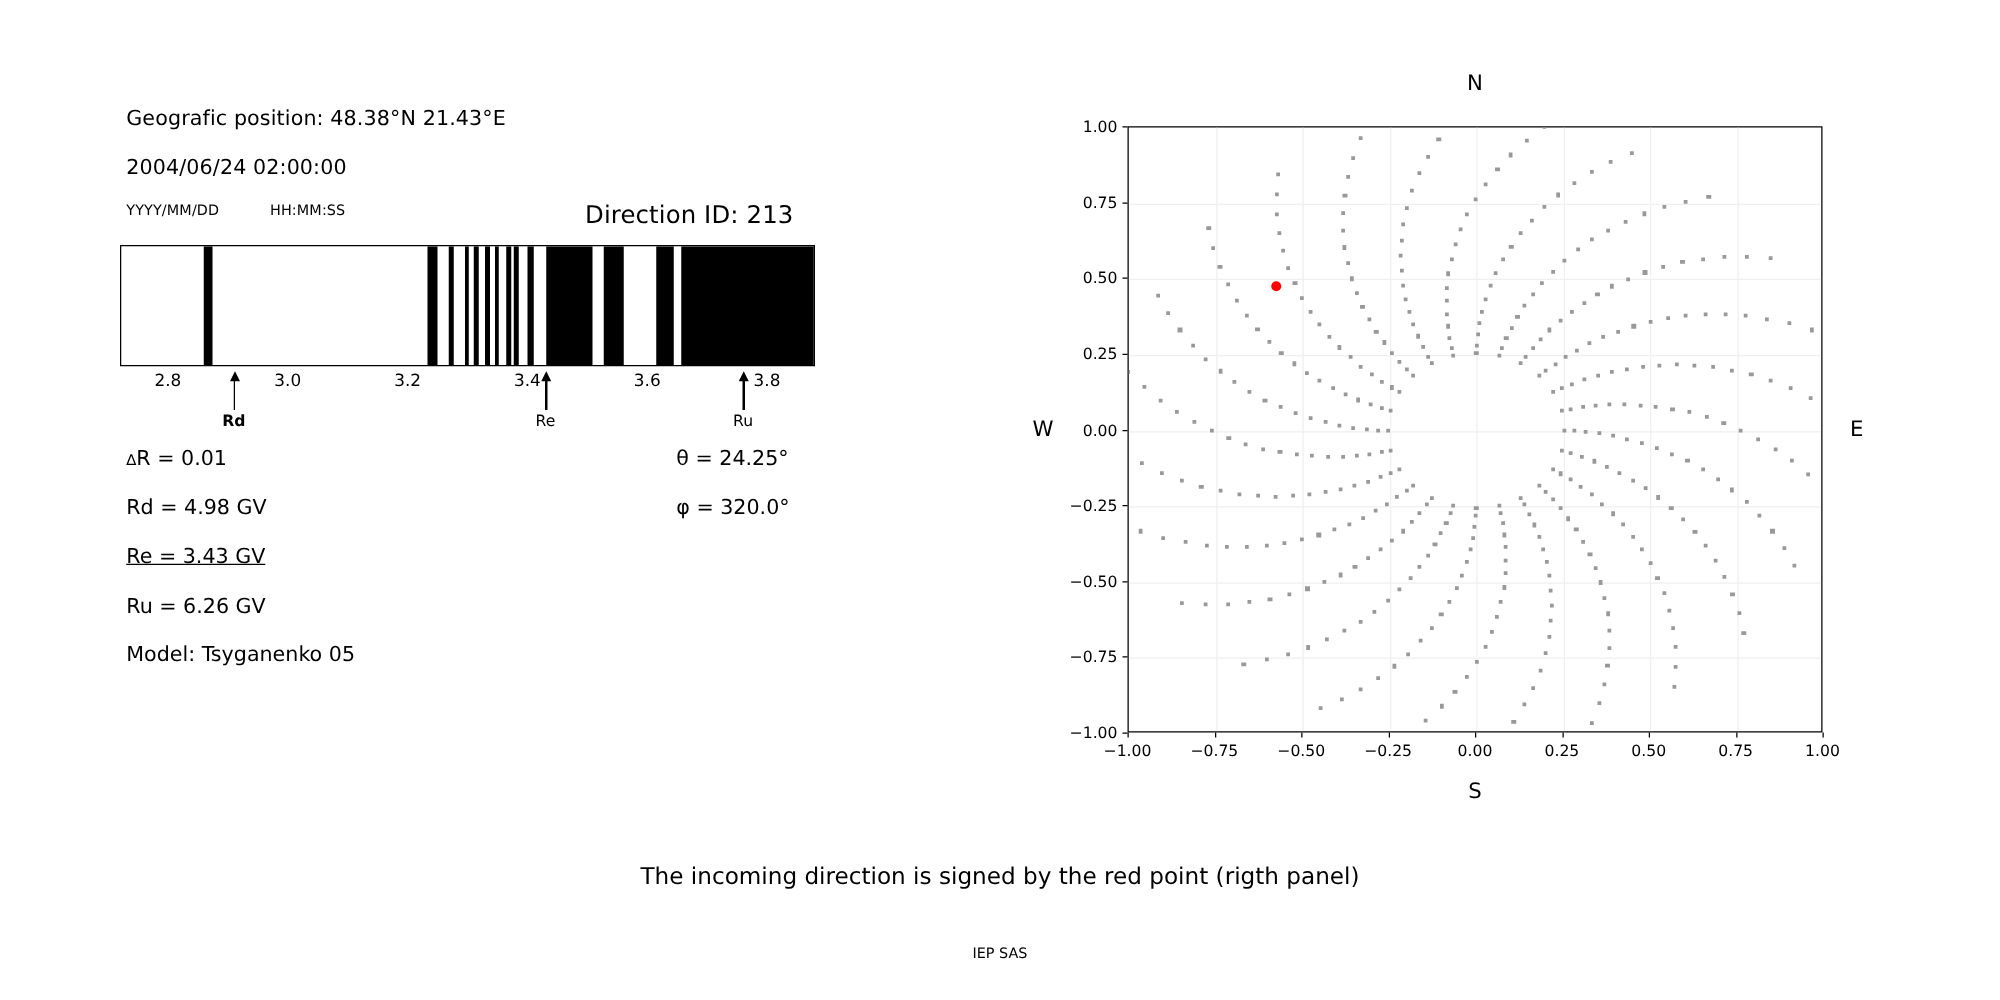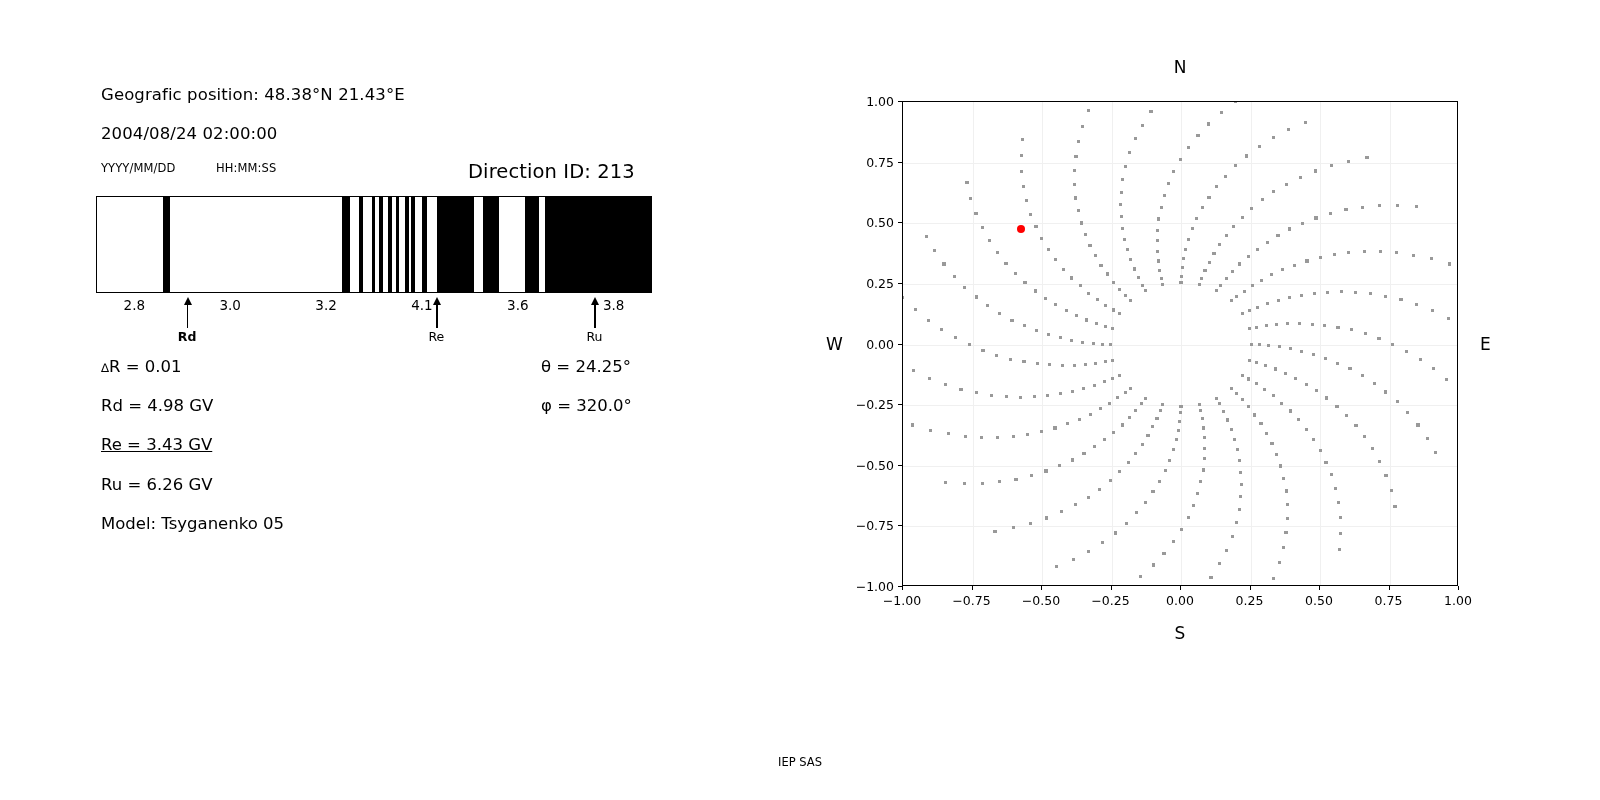--- a/index.html
+++ b/index.html
@@ -219,21 +219,21 @@
     color: #000;
   }
 </style>
 </head>
 <body>
 
 <div id="left-panel">
 
   <div class="info-line" id="geo-position">Geografic position: 48.38°N 21.43°E</div>
 
-  <div class="info-line" id="datetime">2004/08/24 02:00:00</div>
+  <div class="info-line" id="datetime">2004/06/24 02:00:00</div>
 
   <div class="info-line" id="date-format">YYYY/MM/DD</div>
 
   <div class="info-line" id="time-format">HH:MM:SS</div>
 
   <div class="info-line" id="direction-id">Direction ID: 213</div>
 
   <div id="spectrum-wrap">
     <div id="spectrum-bar">
         <div class="band" style="left: 66.3845px; width: 6.95px;"></div>
@@ -250,21 +250,21 @@
         <div class="band" style="left: 385.845px; width: 15.8172px;"></div>
         <div class="band" style="left: 427.545px; width: 14.3793px;"></div>
         <div class="band" style="left: 448.155px; width: 107.845px;"></div>
       </div>
   </div>
 
   <div id="spectrum-axis">
       <div class="axis-tick-label" style="left: 38.3448px;">2.8</div>
       <div class="axis-tick-label" style="left: 134.207px;">3.0</div>
       <div class="axis-tick-label" style="left: 230.069px;">3.2</div>
-      <div class="axis-tick-label" style="left: 325.931px;">4.1</div>
+      <div class="axis-tick-label" style="left: 325.931px;">3.4</div>
       <div class="axis-tick-label" style="left: 421.793px;">3.6</div>
       <div class="axis-tick-label" style="left: 517.655px;">3.8</div>
       <div class="marker" style="left: 91.069px; font-weight: bold;">
         <div class="stem"></div>
         <div class="head"></div>
         <div class="mlabel">Rd</div>
       </div>
       <div class="marker" style="left: 340.31px;">
         <div class="stem"></div>
         <div class="head"></div>
@@ -774,14 +774,15 @@
       <div class="xtick" style="left: 539px; top: 593px;">0.50</div>
       <div class="xtickmark" style="left: 539px; top: 586px;"></div>
       <div class="xtick" style="left: 608.5px; top: 593px;">0.75</div>
       <div class="xtickmark" style="left: 608.5px; top: 586px;"></div>
       <div class="xtick" style="left: 678px; top: 593px;">1.00</div>
       <div class="xtickmark" style="left: 678px; top: 586px;"></div>
     </div>
 </div>
 
 <div id="caption">
+  <div class="caption-line">The incoming direction is signed by the red point (rigth panel)</div>
 </div>
 <div id="footer">IEP SAS</div>
 
 </body></html>

